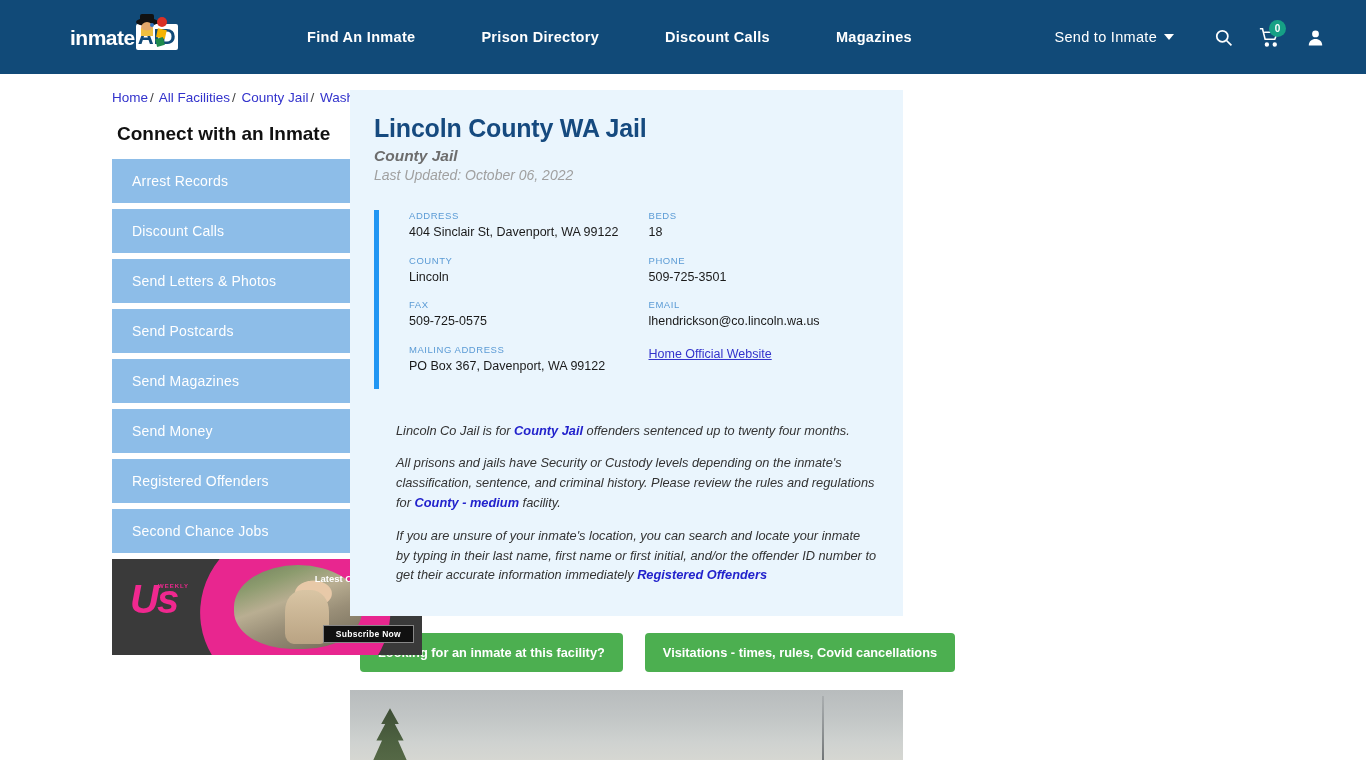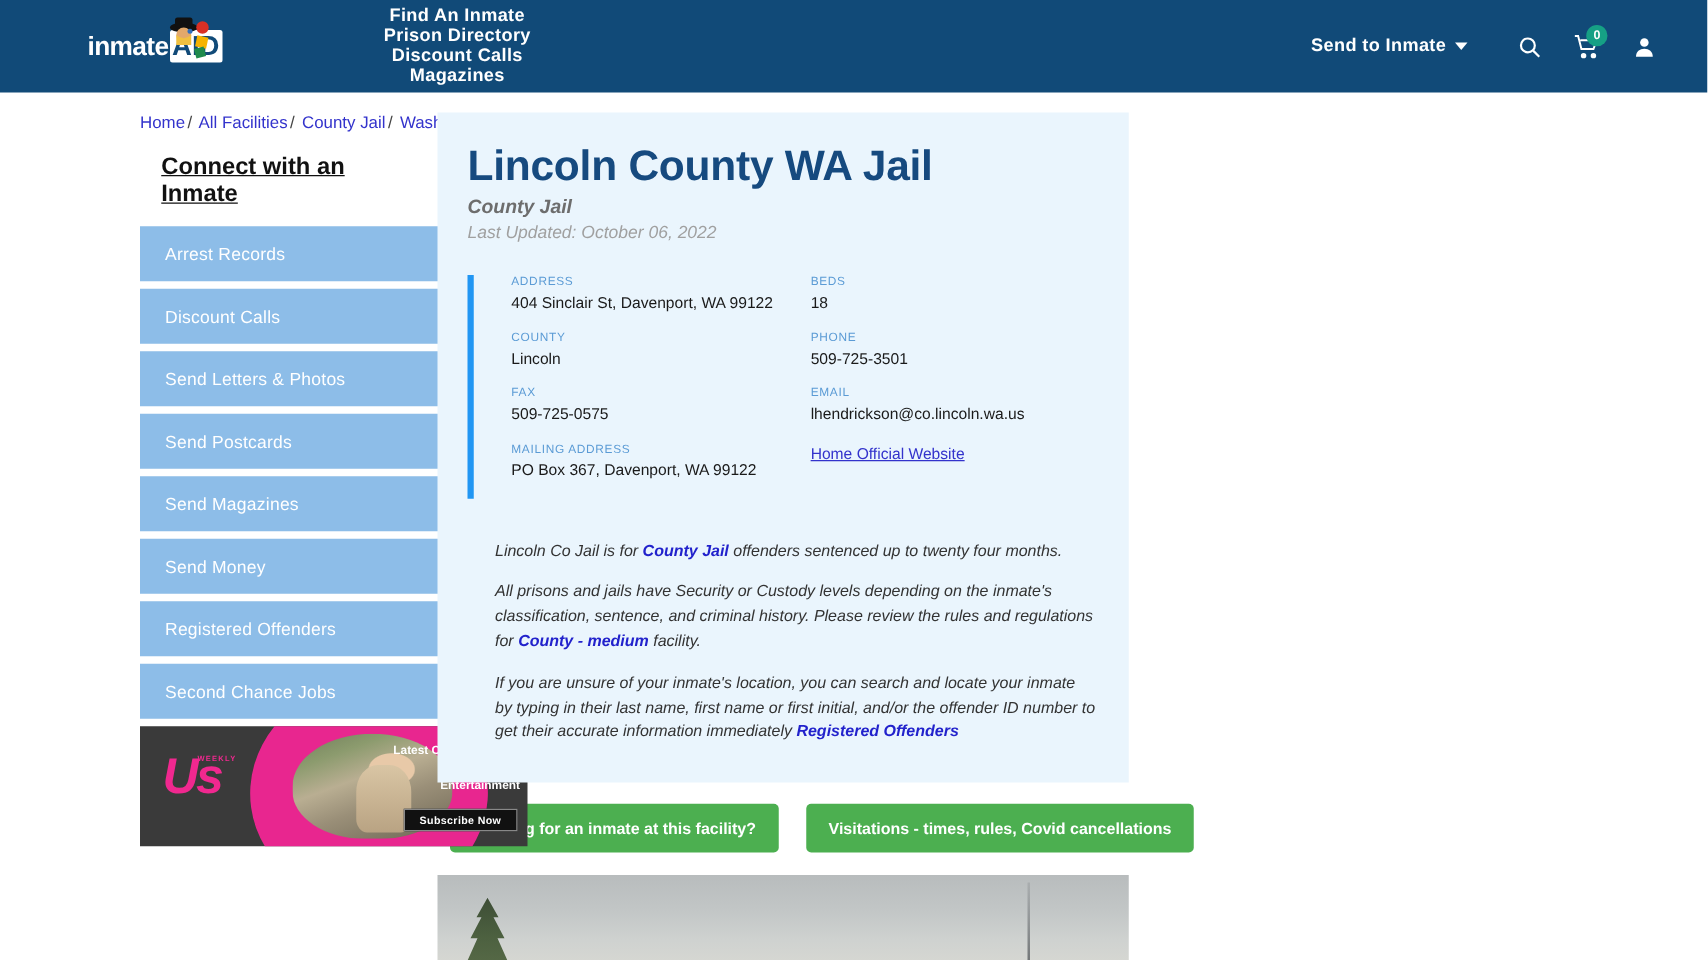--- a/index.html
+++ b/index.html
@@ -42,39 +42,38 @@
     font-size: 22px; font-weight: bold;
   }
   .logo-char {
     position: absolute; left: 58px; top: -2px;
     width: 44px; height: 44px; z-index: 3;
   }
   .nav-links {
     display: flex; align-items: center;
     margin-left: 84px;
     gap: 0;
-    flex-direction: column;
   }
   .nav-link {
     color: #ffffff;
     font-size: 14.5px;
     font-weight: bold;
     letter-spacing: 0.3px;
     text-decoration: none;
     padding: 0 33px;
     white-space: nowrap;
     cursor: pointer;
   }
   .nav-right {
     margin-left: auto;
     display: flex; align-items: center;
     gap: 0;
   }
   .nav-dropdown {
-    color: #fff; font-size: 14.5px; font-weight: bold;
+    color: #fff; font-size: 14.5px; font-weight: normal;
     letter-spacing: 0.3px;
     display: flex; align-items: center; gap: 7px;
     padding: 0 26px 0 10px;
     cursor: pointer; white-space: nowrap;
   }
   .caret {
     width: 0; height: 0;
     border-left: 5px solid transparent;
     border-right: 5px solid transparent;
     border-top: 6px solid #fff;
@@ -118,22 +117,21 @@
     color: #3333cc;
     text-decoration: none;
     cursor: pointer;
   }
   .breadcrumb .sep { color: #444; margin: 0 2px; }
 
   .connect-title {
     font-size: 19px;
     font-weight: bold;
     color: #111;
-    text-decoration: underline;
-    margin: 6px 0 14px 17px;
+    margin: 6px 0 14px 5px;
     display: inline-block;
   }
 
   .side-item {
     height: 44px;
     background: #8dbde8;
     margin-bottom: 6px;
     display: flex;
     align-items: center;
     position: relative;
@@ -231,21 +229,21 @@
     margin-left: 10px;
     width: 553px;
     flex: 0 0 553px;
   }
   .facility-card {
     background: #eaf5fd;
     padding: 24px 24px 18px 24px;
     position: relative;
   }
   .facility-title {
-    font-size: 34px;
+    font-size: 25px;
     font-weight: bold;
     color: #164a7f;
     margin: 0 0 4px 0;
     letter-spacing: -0.2px;
   }
   .facility-sub {
     font-size: 15.5px;
     font-style: italic;
     font-weight: bold;
     color: #6d6d6d;

